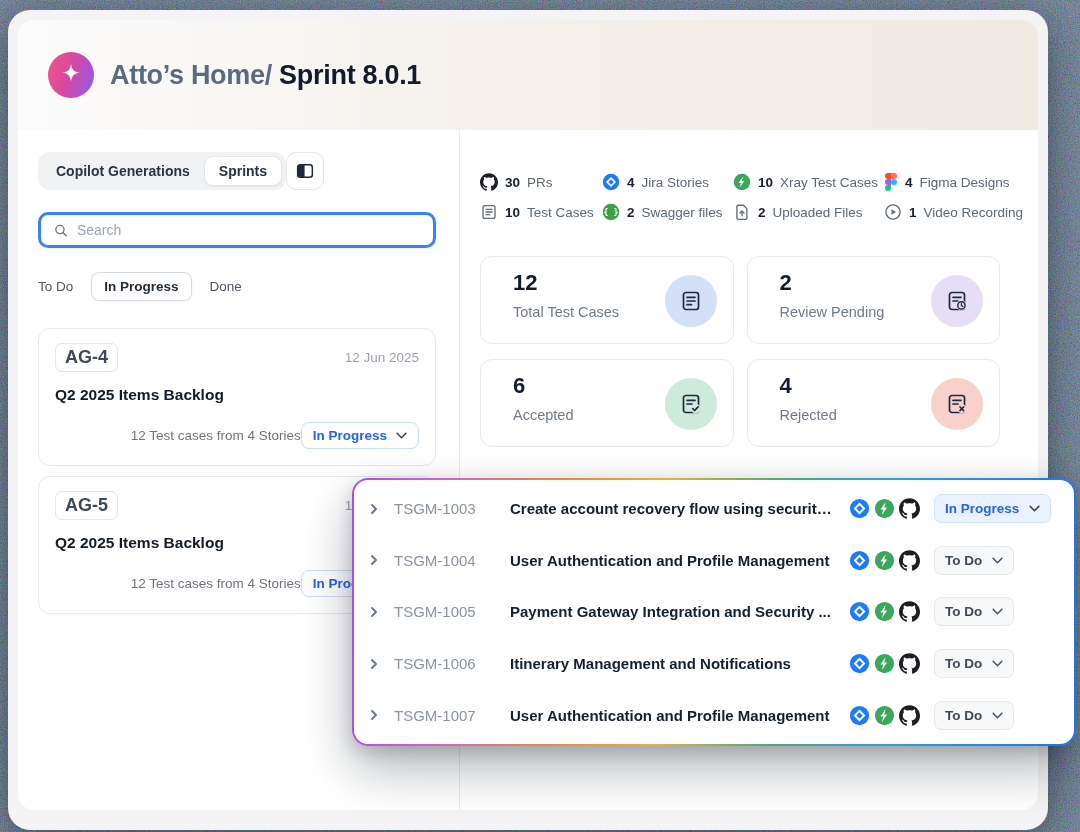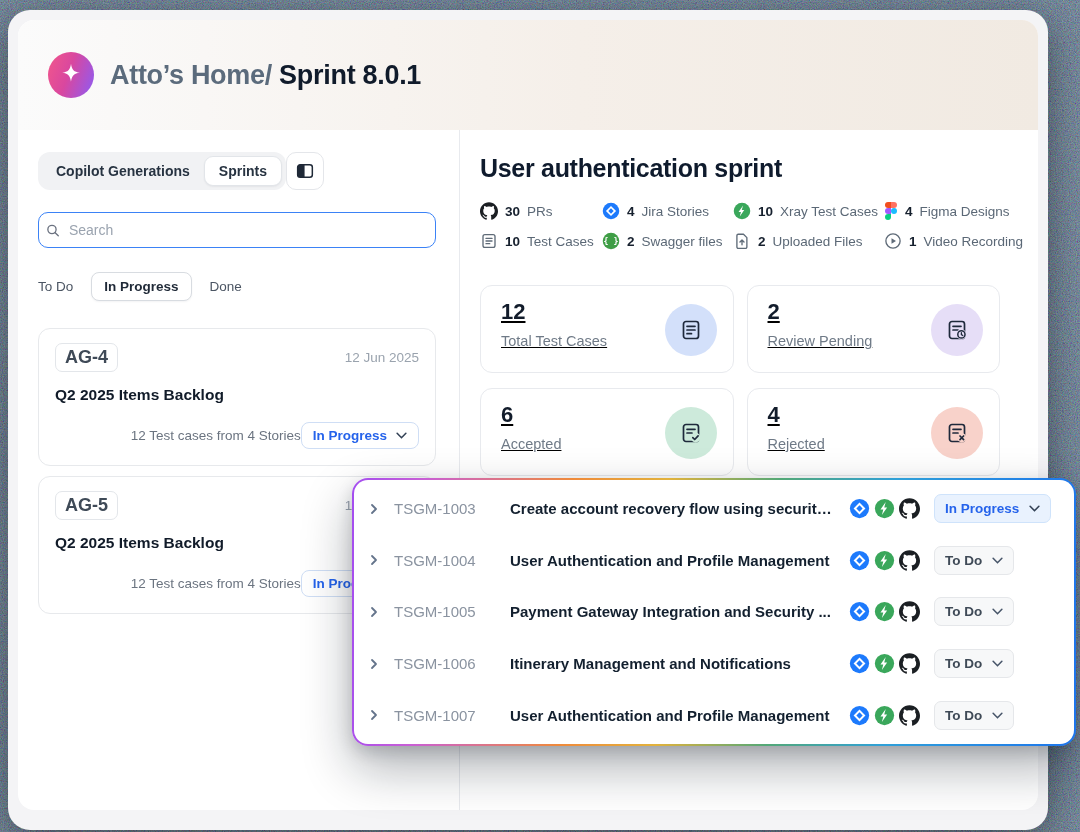--- a/index.html
+++ b/index.html
@@ -28,22 +28,22 @@
 
   
   .left-panel { width:442px; flex:0 0 442px; border-right:1px solid #e8eaee; padding:22px 23px 0 20px; position:relative; }
   .tabs-row { display:flex; align-items:center; }
   .tab-group { background:#f1f2f4; border-radius:12px; padding:4px; display:flex; align-items:center; height:38px; }
   .tab { font-size:14px; font-weight:700; color:#273341; padding:6px 14px; border-radius:9px; cursor:pointer; white-space:nowrap; }
   .tab.active { background:#ffffff; border:1px solid #e2e5e9; box-shadow:0 1px 2px rgba(16,24,40,.06); }
   .panel-toggle { width:38px; height:38px; border-radius:10px; background:#fff; border:1px solid #e4e6ea;
     display:flex; align-items:center; justify-content:center; cursor:pointer; }
 
-  .search-box { margin-top:22px; height:36px; border:1px solid #3b82f6; border-radius:10px; background:#fff;
-    display:flex; align-items:center; padding:0 6px; gap:8px; }
+  .search-box { margin-top:22px; height:36px; border:3px solid #3b82f6; border-radius:10px; background:#fff;
+    display:flex; align-items:center; padding:0 12px; gap:8px; }
   .search-box input { border:none; outline:none; font-size:14px; color:#374151; width:100%; background:transparent; font-family:inherit; }
   .search-box input::placeholder { color:#9aa3af; }
 
   .chips-row { margin-top:24px; display:flex; align-items:center; gap:18px; }
   .chip { font-size:13.5px; color:#4b5563; cursor:pointer; }
   .chip.active { border:1px solid #d8dce1; background:#fff; border-radius:8px; padding:6px 12px; font-weight:700; color:#1f2937;
     box-shadow:0 1px 2px rgba(16,24,40,.05); }
 
   .gen-card { margin-top:27px; border:1px solid #e7e9ec; border-radius:12px; background:#fff; padding:14px 16px 16px; }
   .gen-card + .gen-card { margin-top:10px; }
@@ -58,21 +58,21 @@
 
   
   .right-panel { flex:1; padding:24px 36px 0 20px; min-width:0; }
   .sprint-title { font-size:25px; font-weight:700; color:#0f1b2d; letter-spacing:-.3px; }
   .stats-grid { margin-top:19px; display:grid; grid-template-columns:122px 131px 151px auto; row-gap:12px; }
   .stat-item { display:flex; align-items:center; gap:7px; font-size:13.5px; white-space:nowrap; }
   .stat-count { font-weight:700; color:#16202e; }
   .stat-label { color:#5b6876; }
 
   .summary-grid { margin-top:35px; display:grid; grid-template-columns:1fr 1fr; gap:15px 13px; width:520px; }
-  .summary-card { position:relative; height:88px; border:1px solid #e8eaee; border-radius:12px; background:#fff; padding:13px 20px;text-decoration:underline; }
+  .summary-card { position:relative; height:88px; border:1px solid #e8eaee; border-radius:12px; background:#fff; padding:13px 32px; }
   .summary-value { font-size:22px; font-weight:700; color:#121c2b; }
   .summary-label { margin-top:8px; font-size:14.5px; color:#6f7a87; }
   .summary-icon { position:absolute; right:16px; top:18px; width:52px; height:52px; border-radius:50%;
     display:flex; align-items:center; justify-content:center; }
 
   
   .overlay { position:absolute; left:352px; top:478px; width:724px; height:268px; z-index:50;
     border-radius:16px; padding:2px;
     background:linear-gradient(93deg,#a34df0 0%,#c95fd4 10%,#ef8a3a 30%,#e2b23c 43%,#53a877 58%,#2fa0d9 74%,#1d74ec 100%);
     box-shadow:0 22px 50px rgba(10,18,30,.32), 0 6px 16px rgba(10,18,30,.16); }
@@ -177,21 +177,20 @@
                 <span>In Progress</span>
                 <svg width="11" height="7" viewBox="0 0 12 8">
                   <path d="M1 1.5 6 6.5 11 1.5" fill="none" stroke="#334155" stroke-width="1.8" stroke-linecap="round"></path>
                 </svg>
               </span>
             </div>
           </div>
         </div>
 
         <div class="right-panel">
-          <div class="sprint-title">User authentication sprint</div>
 
           <div class="stats-grid">
 
             <div class="stat-item">
               <svg width="18" height="18" viewBox="0 0 24 24">
                 <path fill="#1b1f23" d="M12 .297c-6.63 0-12 5.373-12 12 0 5.303 3.438 9.8 8.205 11.385.6.113.82-.258.82-.577 0-.285-.01-1.04-.015-2.04-3.338.724-4.042-1.61-4.042-1.61C4.422 18.07 3.633 17.7 3.633 17.7c-1.087-.744.084-.729.084-.729 1.205.084 1.838 1.236 1.838 1.236 1.07 1.835 2.809 1.305 3.495.998.108-.776.417-1.305.76-1.605-2.665-.3-5.466-1.332-5.466-5.93 0-1.31.465-2.38 1.235-3.22-.135-.303-.54-1.523.105-3.176 0 0 1.005-.322 3.3 1.23.96-.267 1.98-.399 3-.405 1.02.006 2.04.138 3 .405 2.28-1.552 3.285-1.23 3.285-1.23.645 1.653.24 2.873.12 3.176.765.84 1.23 1.91 1.23 3.22 0 4.61-2.805 5.625-5.475 5.92.42.36.81 1.096.81 2.22 0 1.606-.015 2.896-.015 3.286 0 .315.21.69.825.57C20.565 22.092 24 17.592 24 12.297c0-6.627-5.373-12-12-12"></path>
               </svg>
               <span class="stat-count">30</span>
               <span class="stat-label">PRs</span>
             </div>

